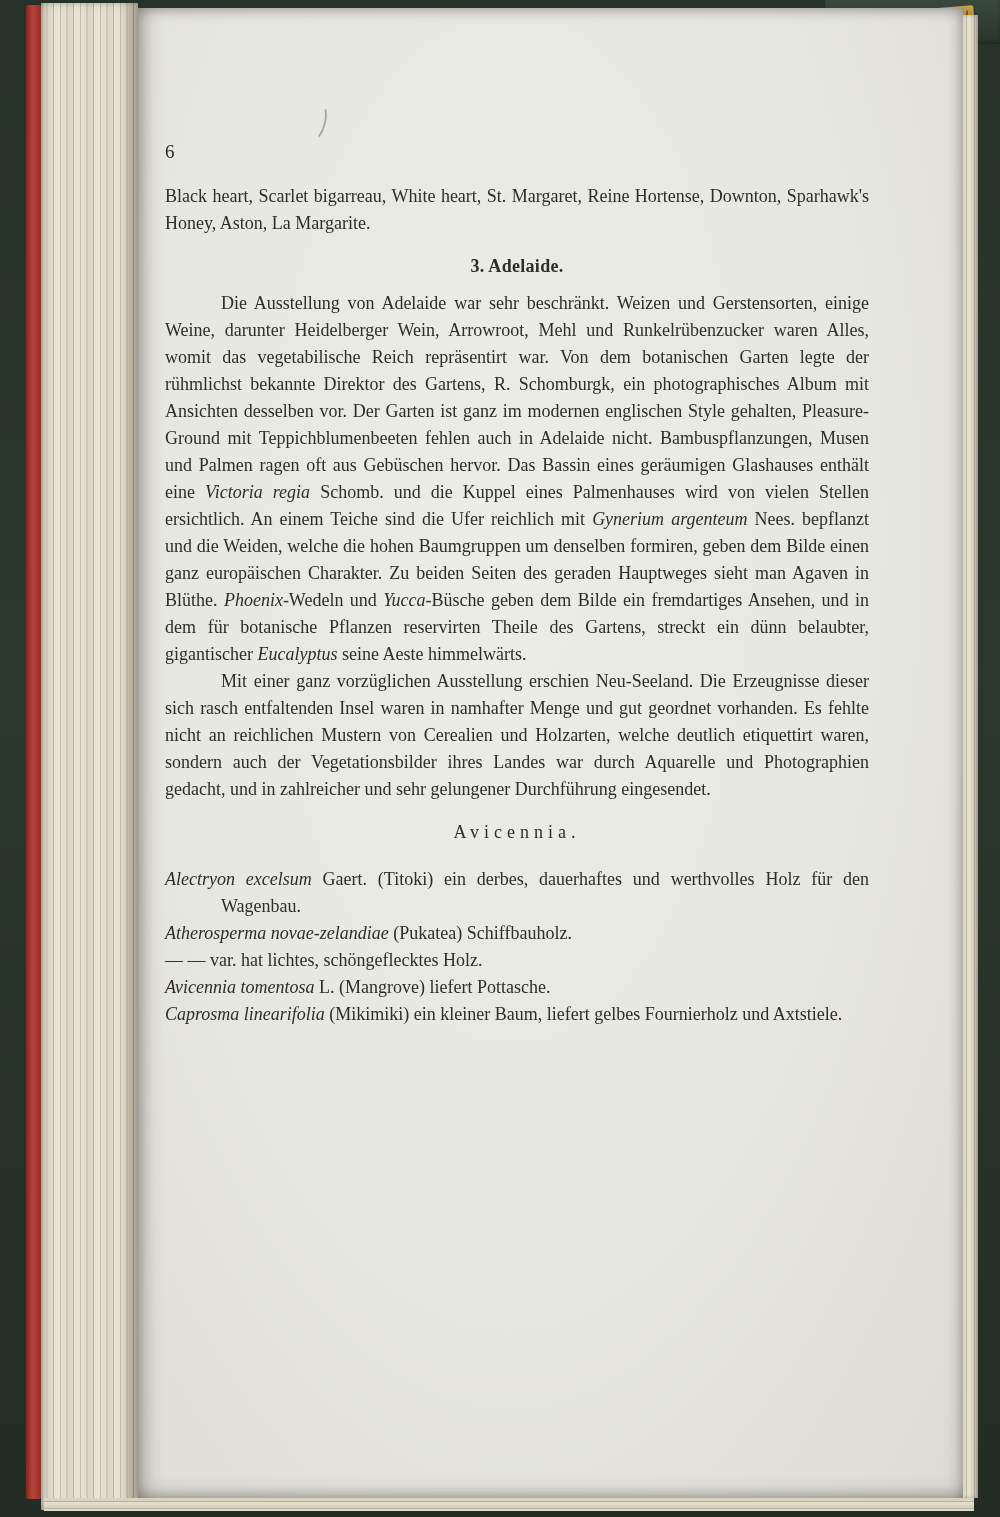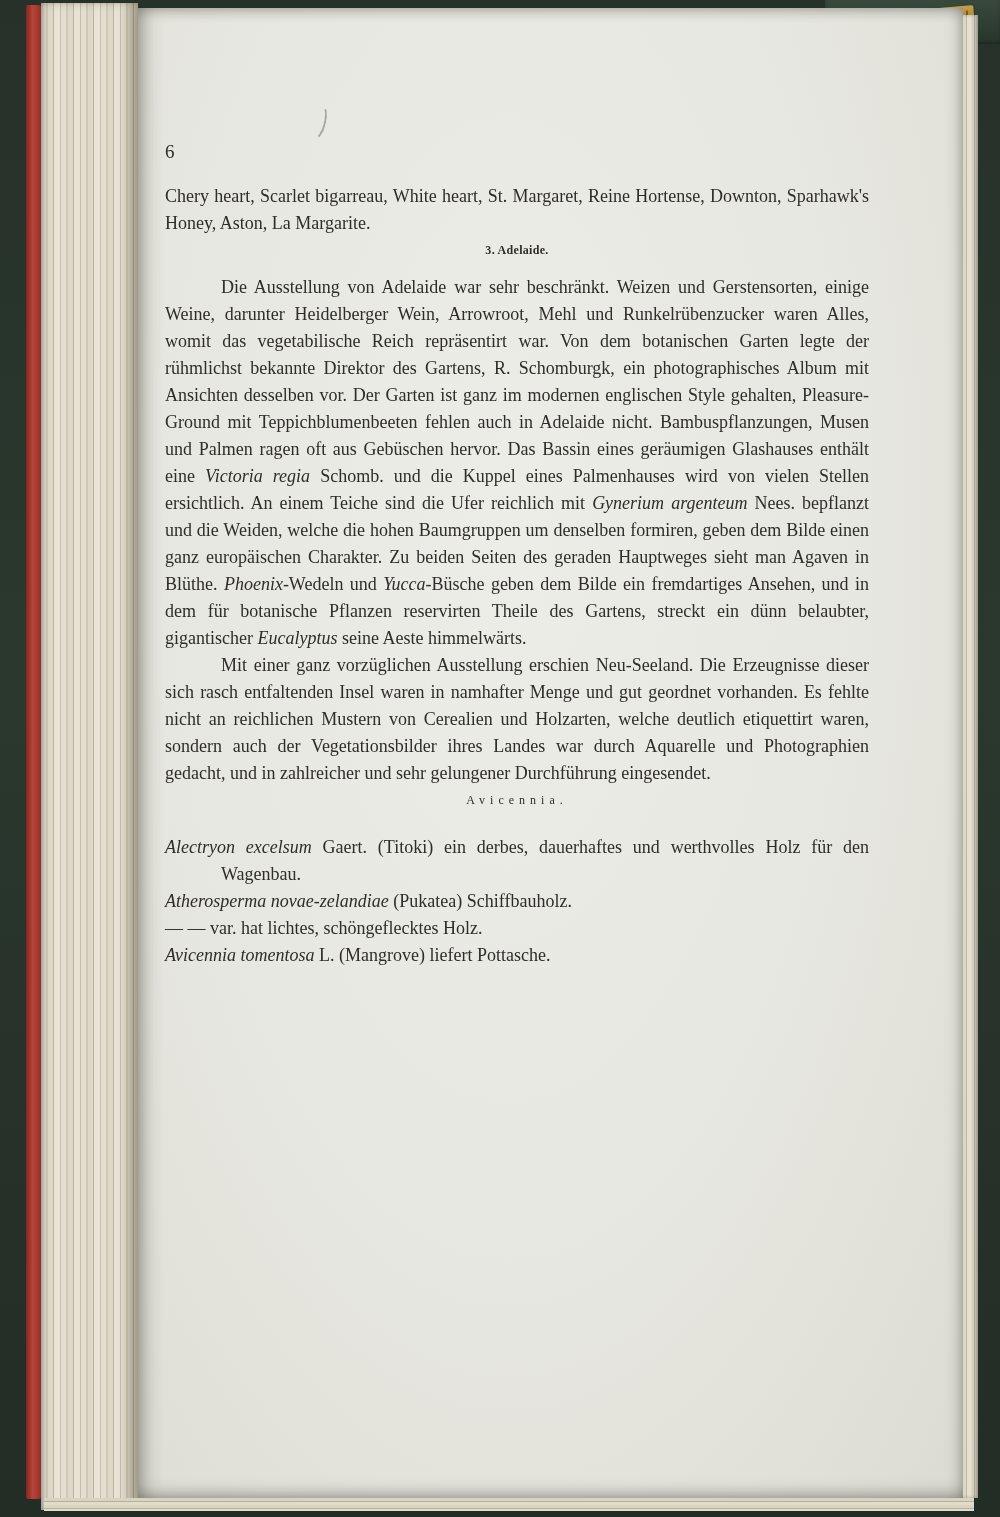--- a/index.html
+++ b/index.html
@@ -71,22 +71,22 @@
   }
   .textblock {
     position:absolute; left:27px; top:130px; width:704px;
     color:#2f2d29; font-size:18px; line-height:27px; text-align:justify;
   }
   .pagenum { font-size:19px; margin-bottom:18px; text-align:left; }
   p.para { text-indent:0; }
   p.indent { text-indent:56px; }
   .sperr { letter-spacing:2.5px; }
   h3.center {
-    text-align:center; font-size:12px; font-weight:bold;
-    margin:0 0 10px; text-indent:0; letter-spacing:.3px;
+    text-align:center; font-size:18px; font-weight:bold;
+    margin:16px 0 10px; text-indent:0; letter-spacing:.3px;
   }
   h3.spacedhead { font-weight:normal; letter-spacing:5px; }
   .holzlist { margin-top:20px; }
   p.hang { padding-left:56px; text-indent:-56px; }
   i { font-style:italic;font-family:Liberation Serif, serif; }
 </style>
 </head>
 <body>
 
 <div class="scene">
@@ -98,36 +98,37 @@
   <div class="stack-right"></div>
   <div class="stack-bottom"></div>
 
   <div class="page">
     <div class="stray"></div>
 
     <div class="textblock">
 
       <div class="pagenum">6</div>
 
-      <p class="para"><span>Chery heart, Scarlet bigarreau, White heart, St. Margaret, Reine Hortense, Downton, Sparhawk's Honey, Aston, La Margarite.</span></p>
+      <p class="para"><span>Black heart, Scarlet bigarreau, White heart, St. Margaret, Reine Hortense, Downton, Sparhawk's Honey, Aston, La Margarite.</span></p>
 
 
 
 
       <h3 class="center">3. Adelaide.</h3>
 
       <p class="para indent"><span>Die Ausstellung von Adelaide war sehr beschränkt. Weizen und Gerstensorten, einige Weine, darunter Heidelberger Wein, Arrowroot, Mehl und Runkelrübenzucker waren Alles, womit das vegetabilische Reich repräsentirt war. Von dem botanischen Garten legte der rühmlichst bekannte Direktor des Gartens, R. Schomburgk, ein photographisches Album mit Ansichten desselben vor. Der Garten ist ganz im modernen englischen Style gehalten, Pleasure-Ground mit Teppichblumenbeeten fehlen auch in Adelaide nicht. Bambuspflanzungen, Musen und Palmen ragen oft aus Gebüschen hervor. Das Bassin eines geräumigen Glashauses enthält eine </span><i>Victoria regia</i><span> Schomb. und die Kuppel eines Palmenhauses wird von vielen Stellen ersichtlich. An einem Teiche sind die Ufer reichlich mit </span><i>Gynerium argenteum</i><span> Nees. bepflanzt und die Weiden, welche die hohen Baumgruppen um denselben formiren, geben dem Bilde einen ganz europäischen Charakter. Zu beiden Seiten des geraden Hauptweges sieht man Agaven in Blüthe. </span><i>Phoenix</i><span>-Wedeln und </span><i>Yucca</i><span>-Büsche geben dem Bilde ein fremdartiges Ansehen, und in dem für botanische Pflanzen reservirten Theile des Gartens, streckt ein dünn belaubter, gigantischer </span><i>Eucalyptus</i><span> seine Aeste himmelwärts.</span></p>
 
 
       <p class="para indent"><span>Mit einer ganz vorzüglichen Ausstellung erschien Neu-Seeland. Die Erzeugnisse dieser sich rasch entfaltenden Insel waren in namhafter Menge und gut geordnet vorhanden. Es fehlte nicht an reichlichen Mustern von Cerealien und Holzarten, welche deutlich etiquettirt waren, sondern auch der Vegetationsbilder ihres Landes war durch Aquarelle und Photographien gedacht, und in zahlreicher und sehr gelungener Durchführung eingesendet.</span></p>
 
       <h3 class="center spacedhead">Avicennia.</h3>
 
       <div class="holzlist">
         <p class="hang"><i>Alectryon excelsum</i><span> Gaert. (Titoki) ein derbes, dauerhaftes und werthvolles Holz für den Wagenbau.</span></p>
         <p class="hang"><i>Atherosperma novae-zelandiae</i><span> (Pukatea) Schiffbauholz.</span></p>
         <p class="hang"><span>— — var. hat lichtes, schöngeflecktes Holz.</span></p>
         <p class="hang"><i>Avicennia tomentosa</i><span> L. (Mangrove) liefert Pottasche.</span></p>
+        <p class="hang"><i>Caprosma linearifolia</i><span> (Mikimiki) ein kleiner Baum, liefert gelbes Fournierholz und Axtstiele.</span></p>
       </div>
 
     </div>
   </div>
 </div>
 
 </body></html>

